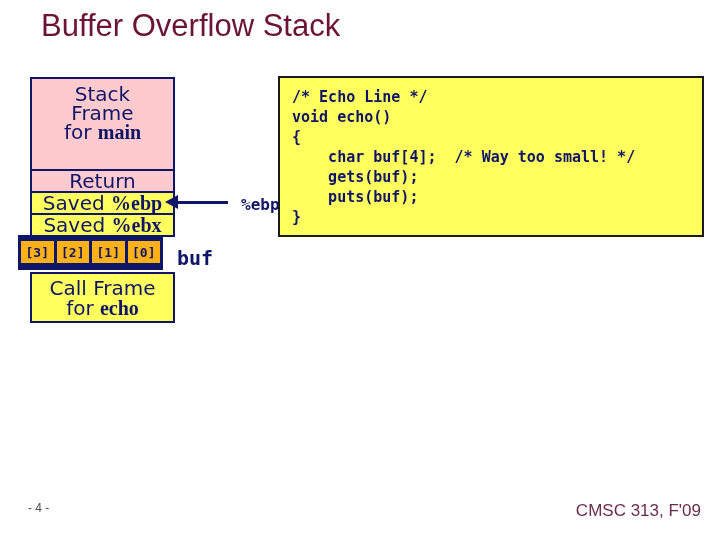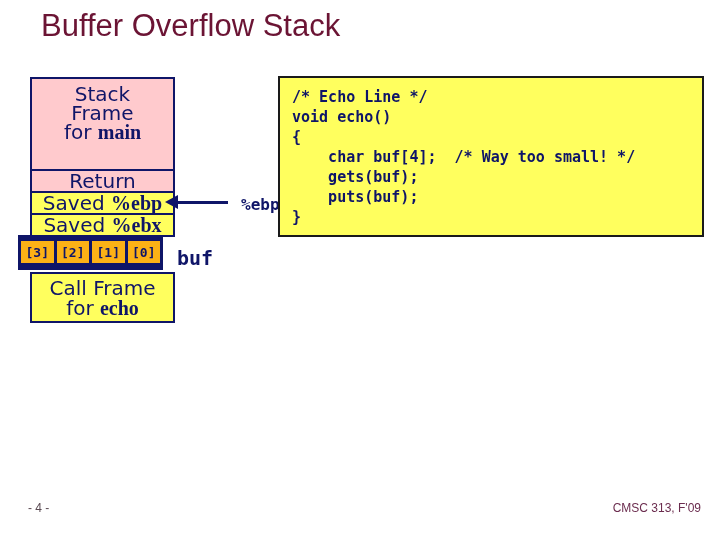--- a/index.html
+++ b/index.html
@@ -71,21 +71,21 @@
   }
   .c-code-box .code-pre   { font-size:15px; line-height:20px; padding:9px 12px; }
   .asm-code-box .code-pre { font-size:15px; line-height:21px; padding:8px 13px; }
   
   .page-number {
     position:absolute; left:28px; top:501px;
     font-size:12px; color:var(--page-number-color,#5A4A52);
   }
   .course-footer {
     position:absolute; right:19px; top:501px;
-    font-size:12px; color:var(--footer-text,#6B2C4E);
+    font-size:17px; color:var(--footer-text,#6B2C4E);
   }
 </style>
 </head>
 <body>
 
 <div class="slide">
 
   <h1 class="title">Buffer Overflow Stack</h1>
 
   <div class="sbox main-frame">

